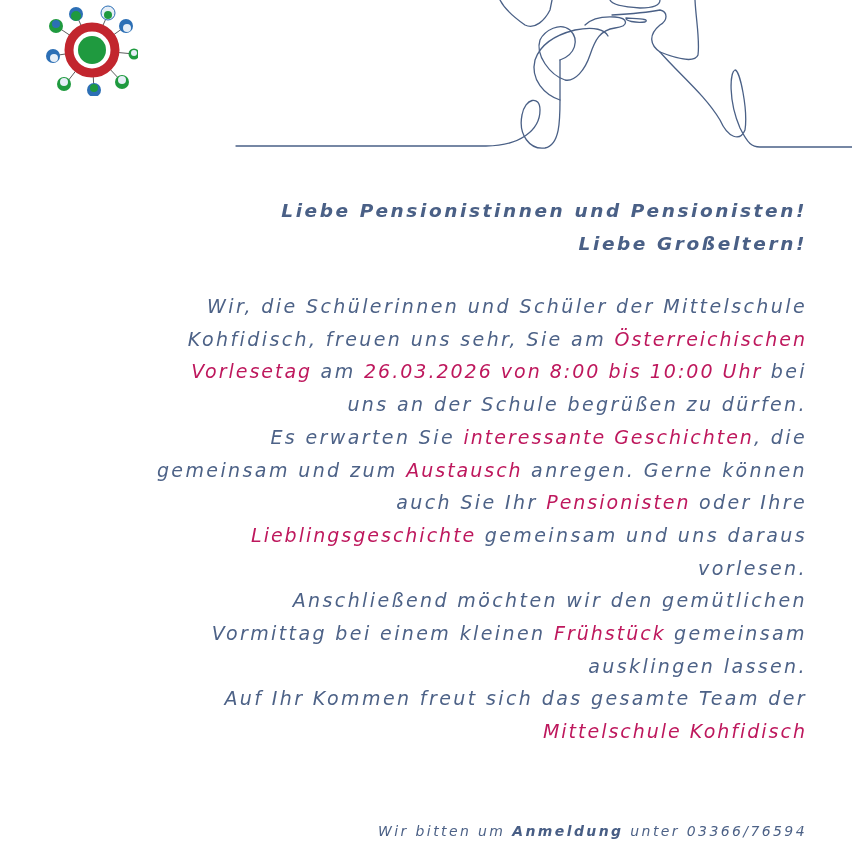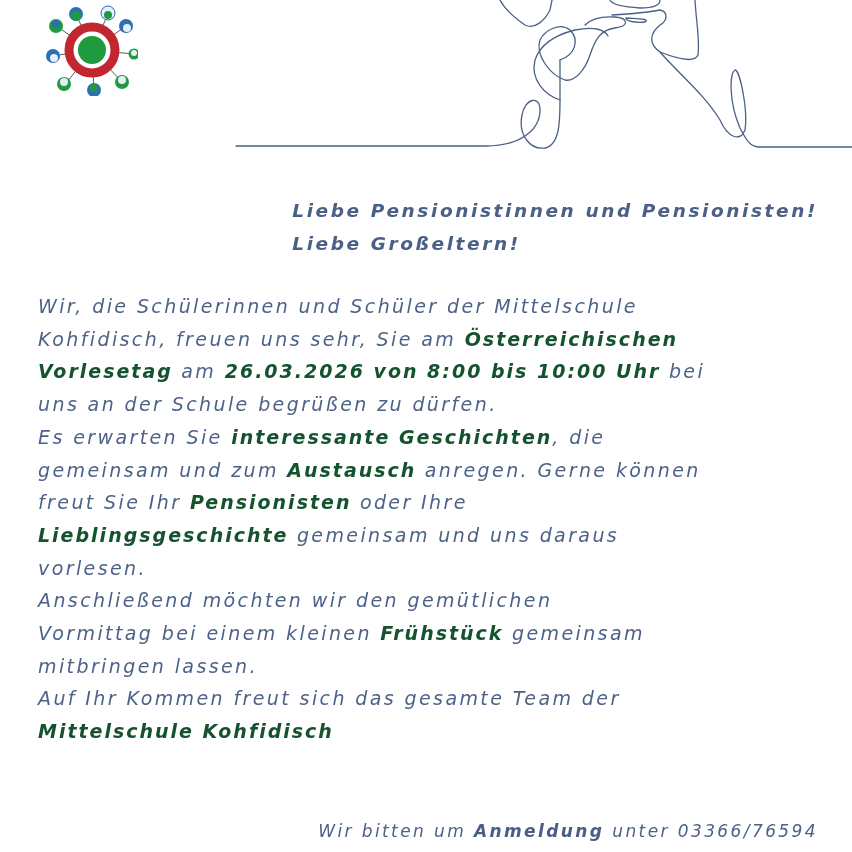--- a/index.html
+++ b/index.html
@@ -1,27 +1,27 @@
 <!DOCTYPE html>
 <html><head>
 <meta charset="utf-8">
 <style>
   html, body { margin: 0; padding: 0; background: #ffffff; }
   body { width: 852px; height: 852px; position: relative; overflow: hidden;
          font-family: "DejaVu Sans", sans-serif; color: #4a6086; }
   .logo { position: absolute; left: 46px; top: 4px; width: 92px; height: 92px; }
   .lineart { position: absolute; left: 0; top: 0; width: 852px; height: 160px; }
-  .text-block { position: absolute; right: 34px; text-align: left; }
+  .text-block { position: absolute; right: 45px; text-align: right; }
   .greeting { top: 194px; font-style: italic; font-weight: bold; font-size: 18.5px;
               letter-spacing: 2.6px; line-height: 33px; color: #4a6086; }
   .body { top: 290px; font-style: italic; font-weight: normal; font-size: 19px;
           letter-spacing: 2.4px; line-height: 32.7px; color: #4d6287; width: 780px; }
-  .body b { font-weight: bold; color: #14532d; letter-spacing: 2px; }
+  .body b { font-weight: normal; color: #be185d; letter-spacing: 2px; }
   .line { display: block; white-space: nowrap; }
-  .footer { top: 815px; font-style: italic; font-size: 17px; letter-spacing: 2.4px;
+  .footer { top: 815px; font-style: italic; font-size: 14px; letter-spacing: 2.4px;
             line-height: 32px; color: #4d6287; white-space: nowrap; }
   .footer b { font-weight: bold; color: #485e85; }
 </style>
 </head>
 <body>
 
 <svg class="logo" viewBox="0 0 92 92">
   <g stroke="#333" stroke-width="0.8">
     <line x1="46" y1="46" x2="30" y2="10"></line>
       <line x1="46" y1="46" x2="62" y2="10"></line>
@@ -75,25 +75,25 @@
   <span class="line">Liebe Großeltern!</span>
 </div>
 
 <div class="text-block body">
   <span class="line"><span>Wir, die Schülerinnen und Schüler der Mittelschule</span></span>
   <span class="line"><span>Kohfidisch, freuen uns sehr, Sie am </span><b>Österreichischen</b></span>
   <span class="line"><b>Vorlesetag</b><span> am </span><b>26.03.2026 von 8:00 bis 10:00 Uhr</b><span> bei</span></span>
   <span class="line"><span>uns an der Schule begrüßen zu dürfen.</span></span>
   <span class="line"><span>Es erwarten Sie </span><b>interessante Geschichten</b><span>, die</span></span>
   <span class="line"><span>gemeinsam und zum </span><b>Austausch</b><span> anregen. Gerne können</span></span>
-  <span class="line"><span>freut Sie Ihr </span><b>Pensionisten</b><span> oder Ihre</span></span>
+  <span class="line"><span>auch Sie Ihr </span><b>Pensionisten</b><span> oder Ihre</span></span>
   <span class="line"><b>Lieblingsgeschichte</b><span> gemeinsam und uns daraus</span></span>
   <span class="line"><span>vorlesen.</span></span>
   <span class="line"><span>Anschließend möchten wir den gemütlichen</span></span>
   <span class="line"><span>Vormittag bei einem kleinen </span><b>Frühstück</b><span> gemeinsam</span></span>
-  <span class="line"><span>mitbringen lassen.</span></span>
+  <span class="line"><span>ausklingen lassen.</span></span>
   <span class="line"><span>Auf Ihr Kommen freut sich das gesamte Team der</span></span>
   <span class="line"><b>Mittelschule Kohfidisch</b></span>
 </div>
 
 <div class="text-block footer">
   <span>Wir bitten um </span><b>Anmeldung</b><span> unter </span><span>03366/76594</span>
 </div>
 
 </body></html>

